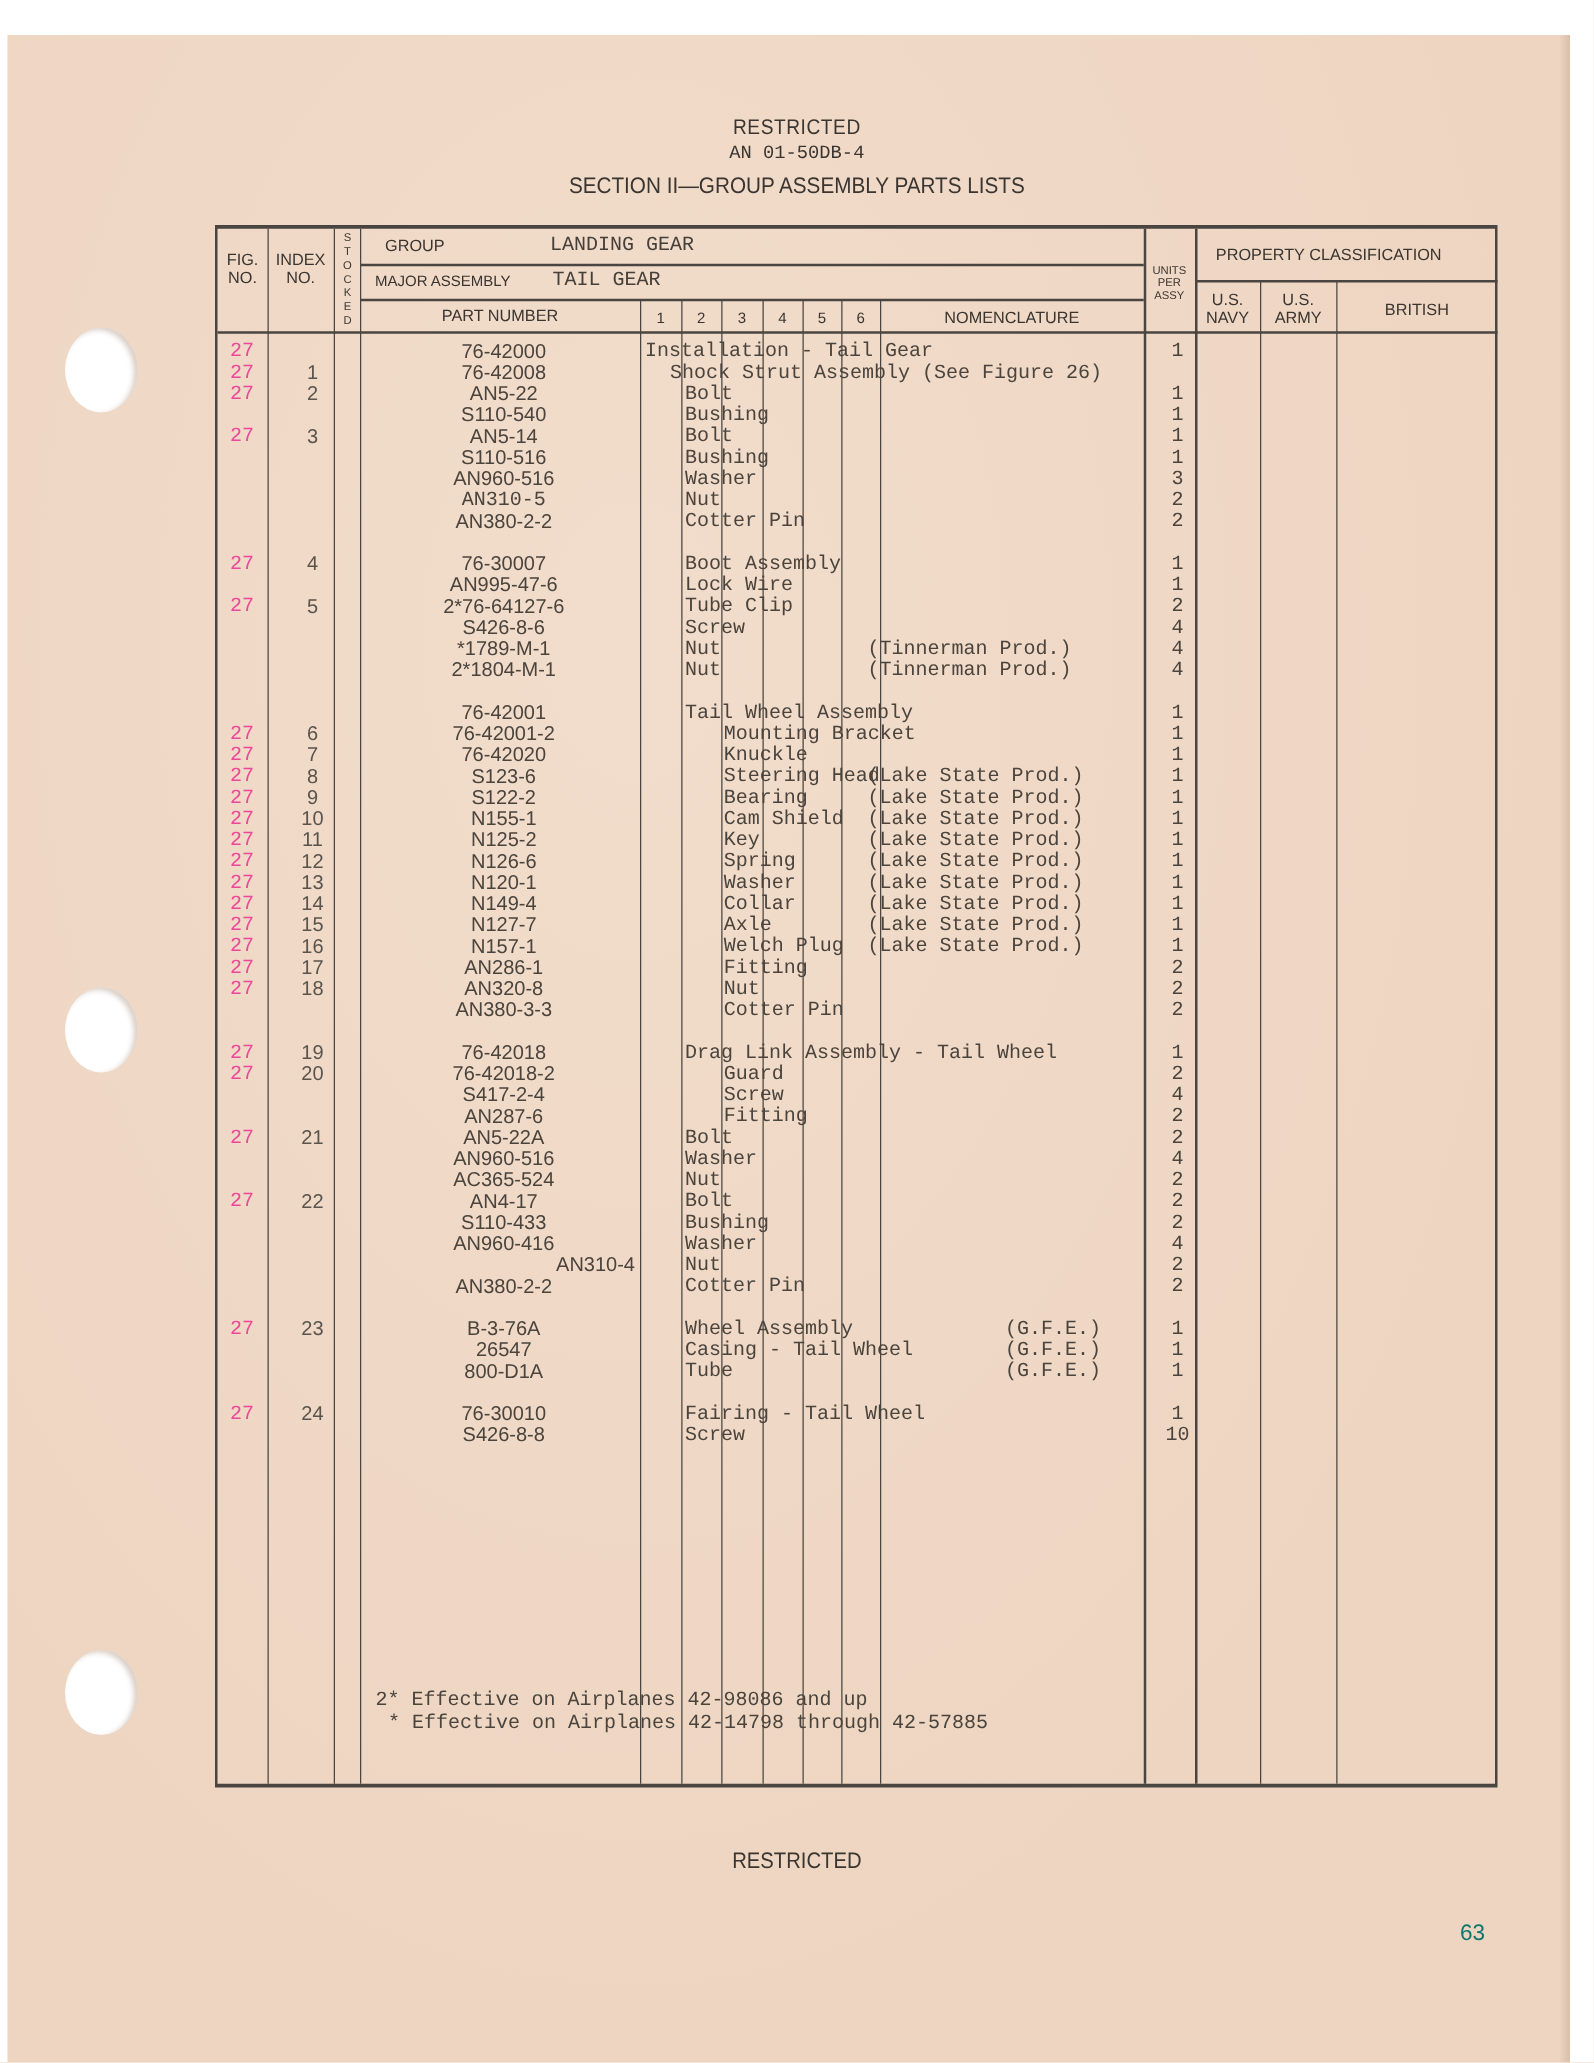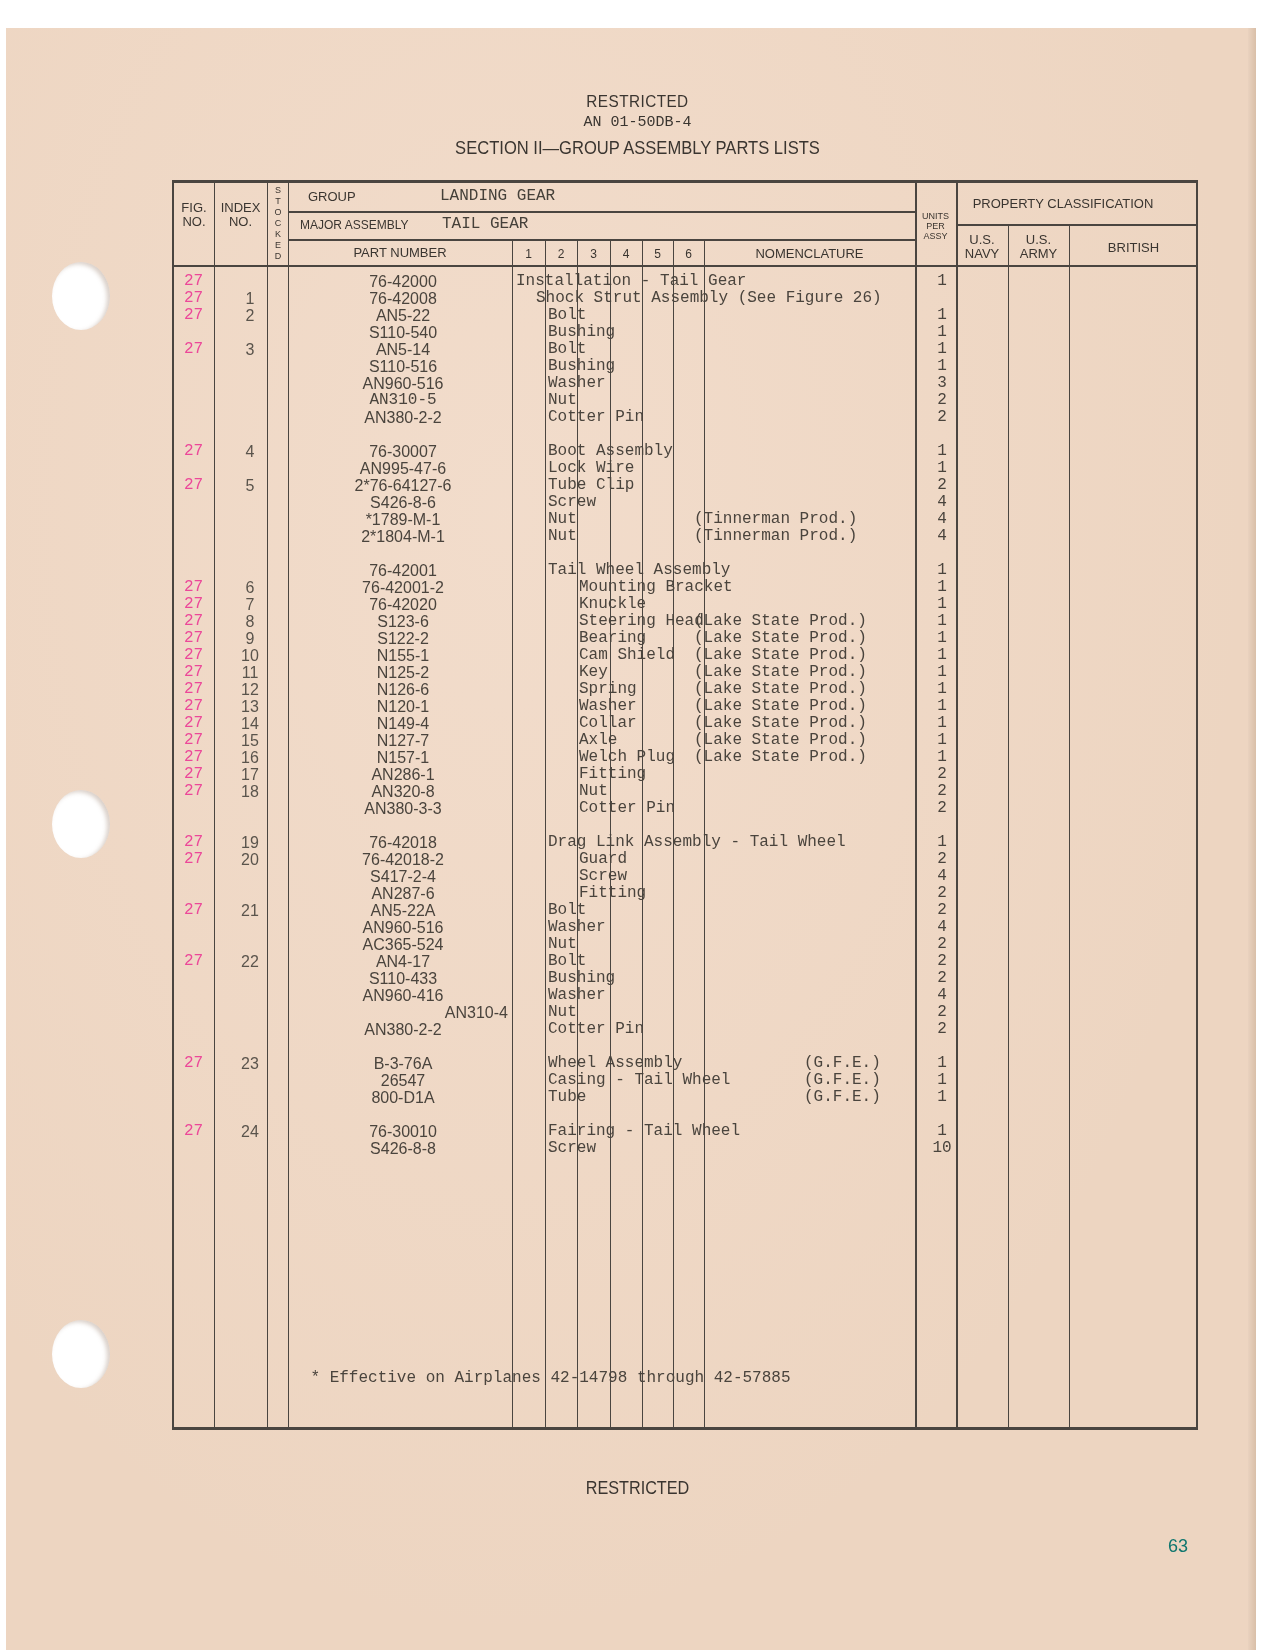--- a/index.html
+++ b/index.html
@@ -426,19 +426,22 @@
       </div>
       <div class="row" style="top: 867px;">
         <span class="c fig"></span>
         <span class="c idx"></span>
         <span class="c pn" style="text-align: center; width: 210px; left: 124px;">S426-8-8</span>
         <span class="c nom" style="left: 374px;">Screw</span>
         <span class="c units">10</span>
       </div>
     </div>
 
+  <div class="foot" style="left:88px;top:1150px;">
+    <span>2*</span> <span>Effective on Airplanes 42-98086 and up</span>
+  </div>
   <div class="foot" style="left:98px;top:1168px;">
     <span>*</span> <span>Effective on Airplanes 42-14798 through 42-57885</span>
   </div>
 </div>
 
 <div class="footer-r">RESTRICTED</div>
 <div class="pagenum">63</div>
 
 </body></html>

